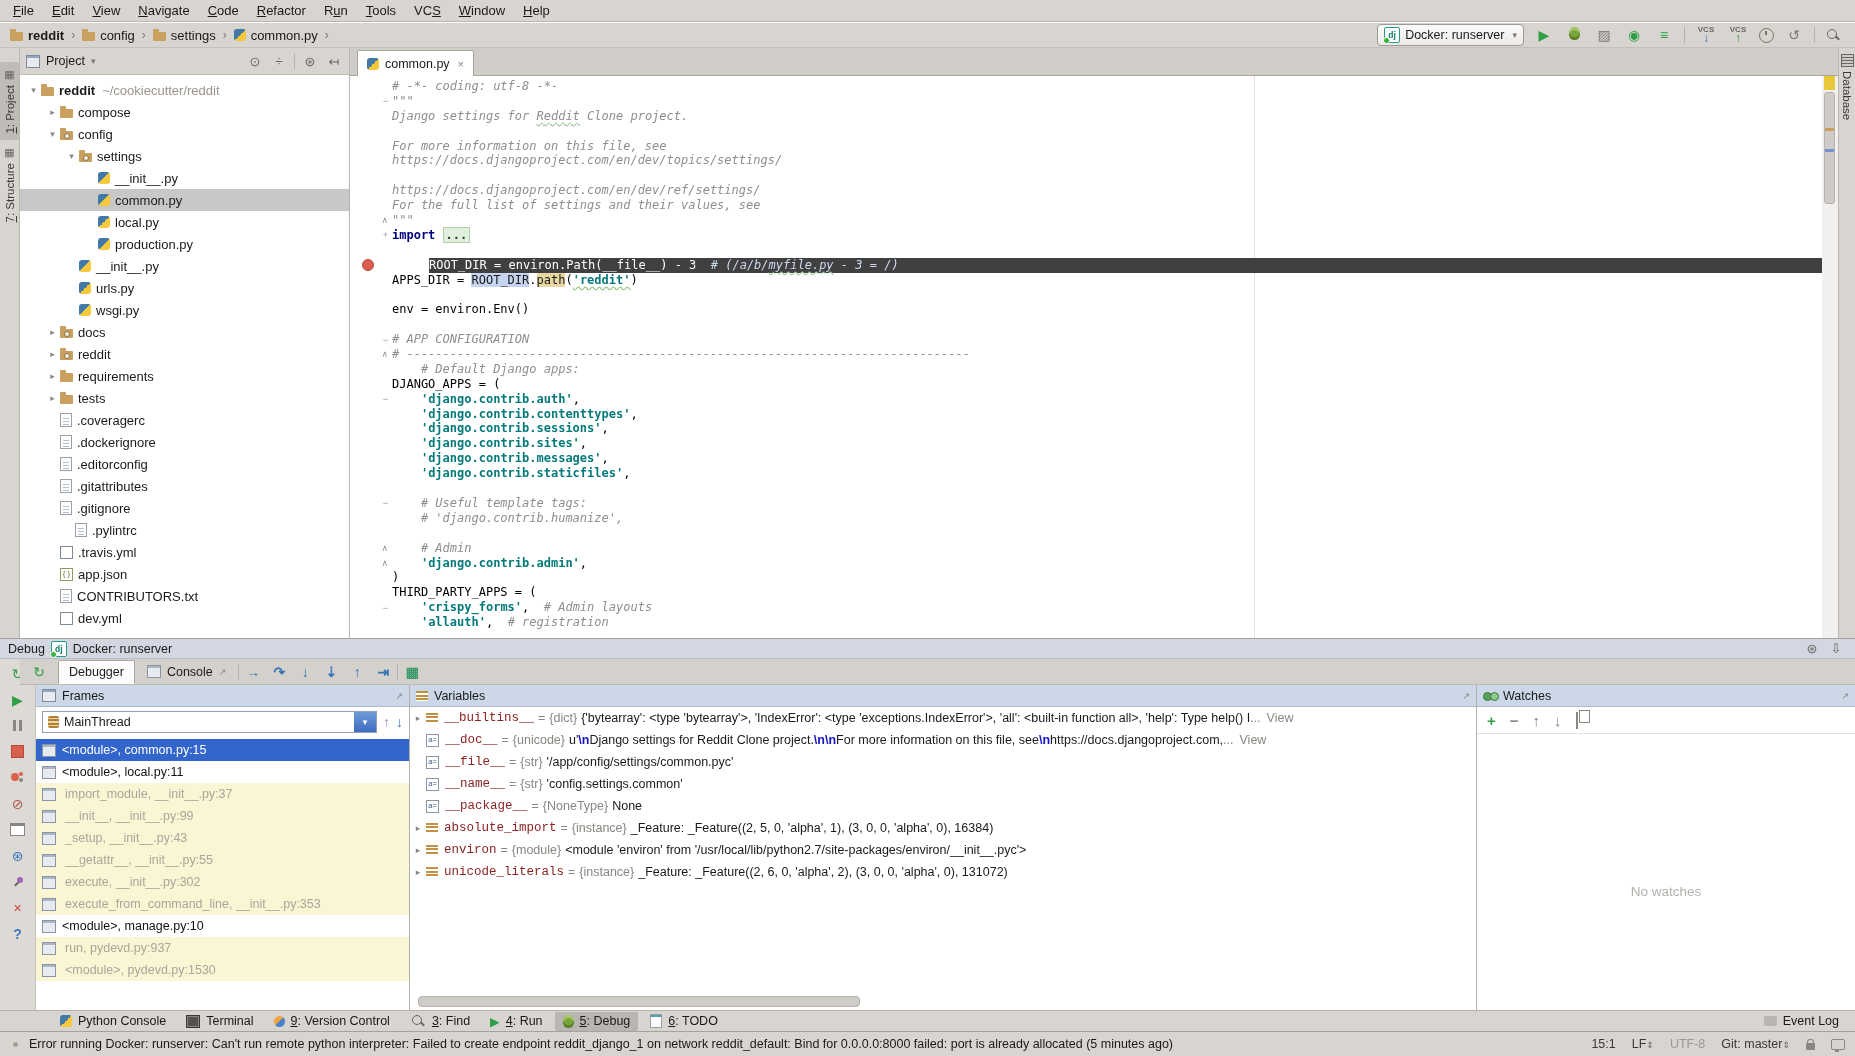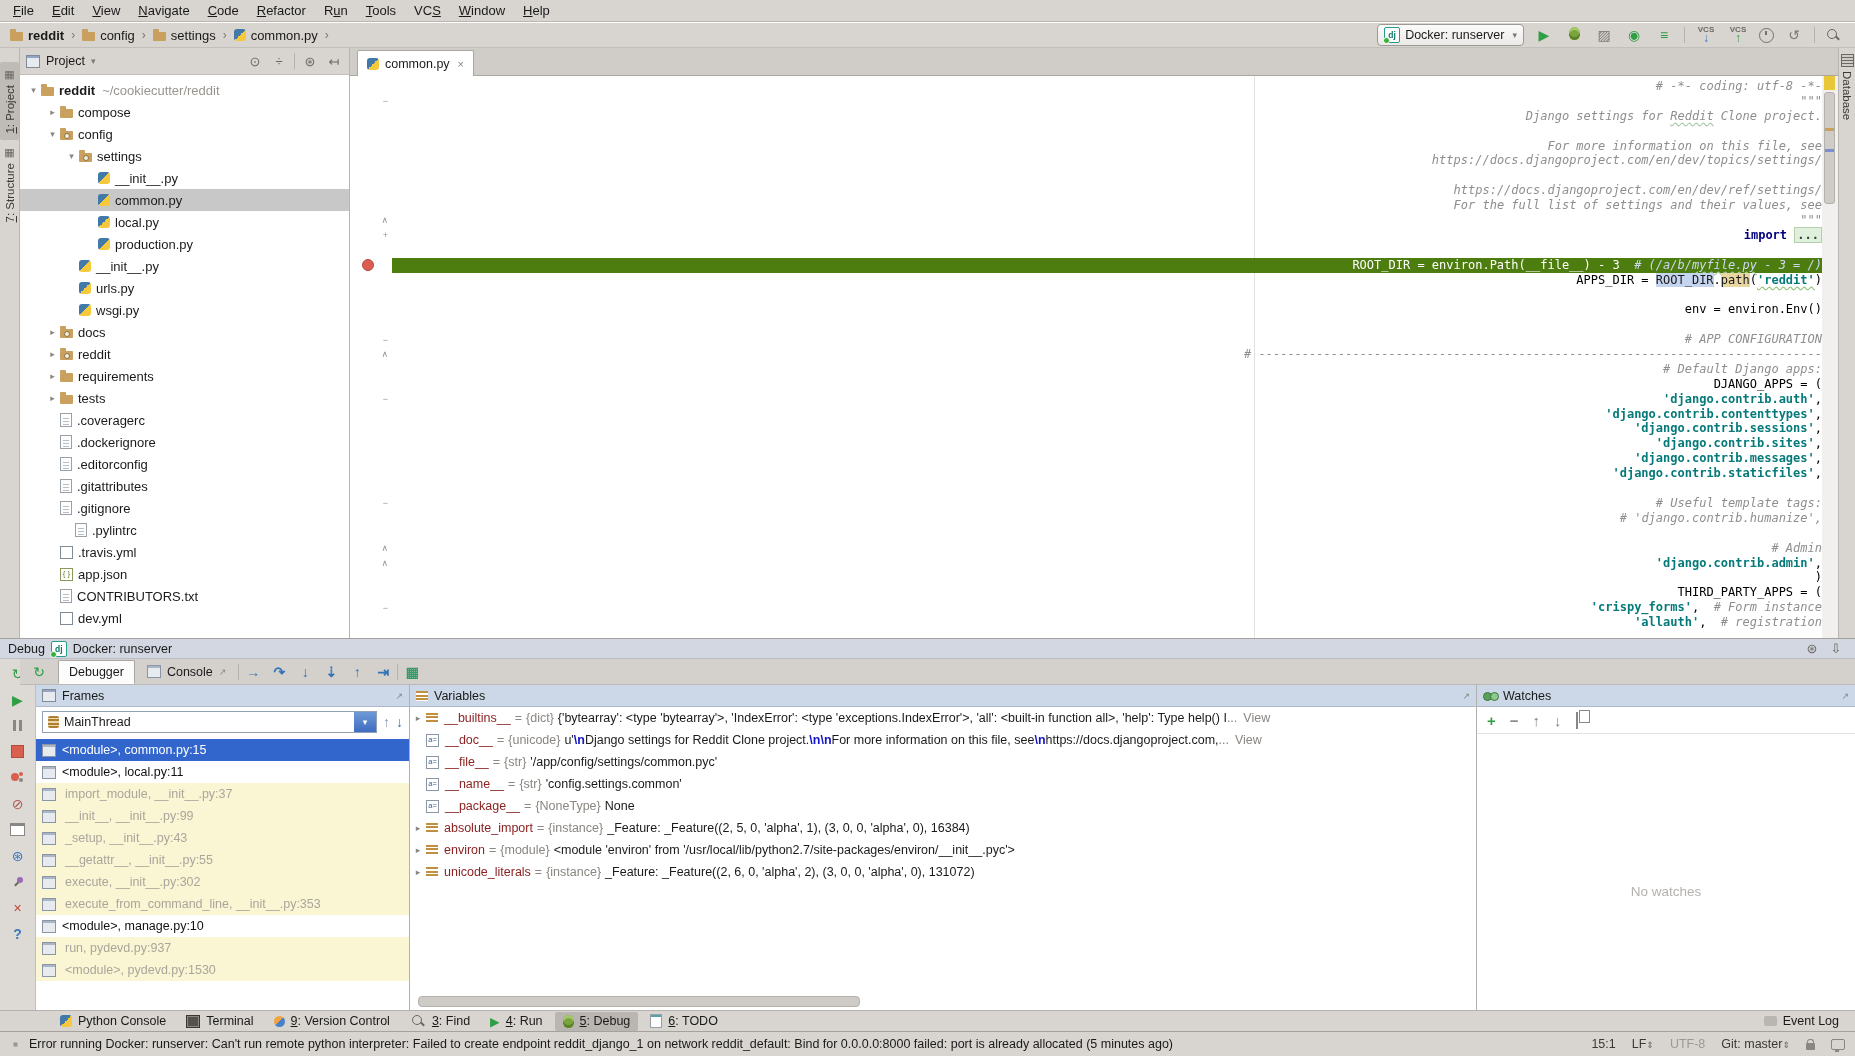--- a/index.html
+++ b/index.html
@@ -106,29 +106,29 @@
   .i-copy{position:relative;width:10px;height:12px;border:1px solid #8a8681;background:#fff;}
   .i-copy::after{content:"";position:absolute;left:2px;top:-3px;width:9px;height:11px;border:1px solid #8a8681;background:#fff;}
   .i-winstack{width:12px;height:11px;border:1px solid #7f8b96;background:#e7ebf0;box-shadow:inset 0 2px 0 #93a5c0;}
   .i-db{width:11px;height:11px;border:1px solid #6b6762;background:repeating-linear-gradient(#cfcbc7 0 2px,#6b6762 2px 3px);}
 
   
   #tabbar{left:350px;top:48px;width:1488px;height:28px;background:#d0ccc8;border-bottom:1px solid #aaa6a2;box-sizing:border-box;display:flex;align-items:flex-end;}
   .etab{display:flex;align-items:center;gap:6px;background:#ffffff;border:1px solid #aaa6a2;border-bottom:none;
         height:25px;margin-left:7px;padding:0 9px;font-size:12.5px;border-radius:2px 2px 0 0;position:relative;top:1px;}
   .etab .x{color:#8a8681;font-size:11px;margin-left:2px;}
-  #editor{left:350px;top:76px;width:1472px;height:562px;background:#fff;overflow:hidden;text-align:right;}
+  #editor{left:350px;top:76px;width:1472px;height:562px;background:#fff;overflow:hidden;}
   #guide{position:absolute;left:904px;top:0;width:1px;height:562px;background:#e4e2e0;}
   #code{position:absolute;left:0;top:3px;width:100%;font-family:"DejaVu Sans Mono",monospace;font-size:12px;}
   .line{display:flex;height:14.9px;align-items:center;}
   .line .g{width:42px;flex-shrink:0;display:flex;align-items:center;justify-content:flex-end;padding-right:4px;box-sizing:border-box;
            color:#9a968f;font-size:9px;font-family:"Liberation Sans",sans-serif;}
   .line .t{flex:1;white-space:pre;line-height:14.9px;}
   .bpdot{width:10px;height:10px;border-radius:50%;background:#db5c51;border:1px solid #b54a3c;margin-right:14px;}
-  .line.exec .t{background:#4d7c0f;color:#fff;}
+  .line.exec .t{background:#404040;color:#fff;margin-left:37px;}
   .tk-c{color:#8e8e8e;font-style:italic;}
   .tk-cw{color:#8e8e8e;font-style:italic;text-decoration:underline wavy #a8c8a8;text-underline-offset:2px;}
   .tk-k{color:#000080;font-weight:bold;}
   .tk-s{color:#067a7a;font-weight:bold;}
   .tk-sw{color:#067a7a;font-weight:bold;text-decoration:underline wavy #93c47d;text-underline-offset:2px;}
   .tk-p{color:#000;}
   .tk-f{background:#dff0dc;border:1px solid #b5ceab;color:#3a3a3a;padding:0 2px;font-weight:bold;}
   .tk-hi{background:#c5d4ef;}
   .tk-hc{background:#e9d7a2;}
   .line.exec .tk-c,.line.exec .tk-cw{color:#cdd8ee;}
@@ -171,21 +171,21 @@
   #frame-list{margin-top:2px;}
   .frame-row{height:22px;display:flex;align-items:center;gap:6px;padding-left:6px;font-size:12.5px;white-space:nowrap;}
   .frame-row.sel{background:#3366cc;color:#fff;}
   .frame-row.lib{background:#faf5d3;color:#aaa69c;gap:9px;}
   .frame-row.norm{color:#111;}
 
   #vars{position:absolute;left:410px;top:46px;width:1067px;height:326px;background:#fff;border-right:1px solid #b4b0ac;box-sizing:border-box;overflow:hidden;}
   .var-row{height:22px;display:flex;align-items:center;font-size:12.5px;white-space:nowrap;overflow:hidden;}
   .var-arrow{width:16px;text-align:center;color:#8a8681;font-size:9px;flex-shrink:0;}
   .var-row .i-stack,.var-row .i-prim{margin-right:6px;}
-  .vname{color:#8b2323;}
+  .vname{color:#8b2323;font-family:Liberation Mono, monospace;}
   .veq,.vtype{color:#8a8681;padding:0 4px;}
   .vtype{padding-left:0;}
   .vv-t{color:#1a1a1a;}
   .vv-e{color:#1414c8;font-weight:bold;}
   .vv-d{color:#8a8681;}
   .vview{color:#8a8681;padding-left:6px;}
   #vars-hscroll{position:absolute;left:8px;bottom:4px;width:440px;height:9px;background:#cfcbc7;border:1px solid #b5b1ad;border-radius:4px;}
 
   #watches{position:absolute;left:1477px;top:46px;width:378px;height:326px;background:#fff;box-sizing:border-box;}
   #watch-toolbar{height:26px;display:flex;align-items:center;gap:14px;padding-left:10px;border-bottom:1px solid #e3e1df;}
@@ -604,21 +604,21 @@
           <span class="t"><span class="tk-p">)</span></span>
         </div>
         <div class="line">
           <span class="g"></span>
           <span class="t"><span class="tk-p">THIRD_PARTY_APPS = (</span></span>
         </div>
         <div class="line">
           <span class="g">
             <span>−</span>
           </span>
-          <span class="t"><span class="tk-p">    </span><span class="tk-s">'crispy_forms'</span><span class="tk-p">,  </span><span class="tk-c"># Form instance</span></span>
+          <span class="t"><span class="tk-p">    </span><span class="tk-s">'crispy_forms'</span><span class="tk-p">,  </span><span class="tk-c"># Admin layouts</span></span>
         </div>
         <div class="line">
           <span class="g"></span>
           <span class="t"><span class="tk-p">    </span><span class="tk-s">'allauth'</span><span class="tk-p">,  </span><span class="tk-c"># registration</span></span>
         </div>
       </div>
   </div>
   <div id="escroll" class="abs">
     <div class="sc-top"></div>
     <div class="sc-thumb"></div>

